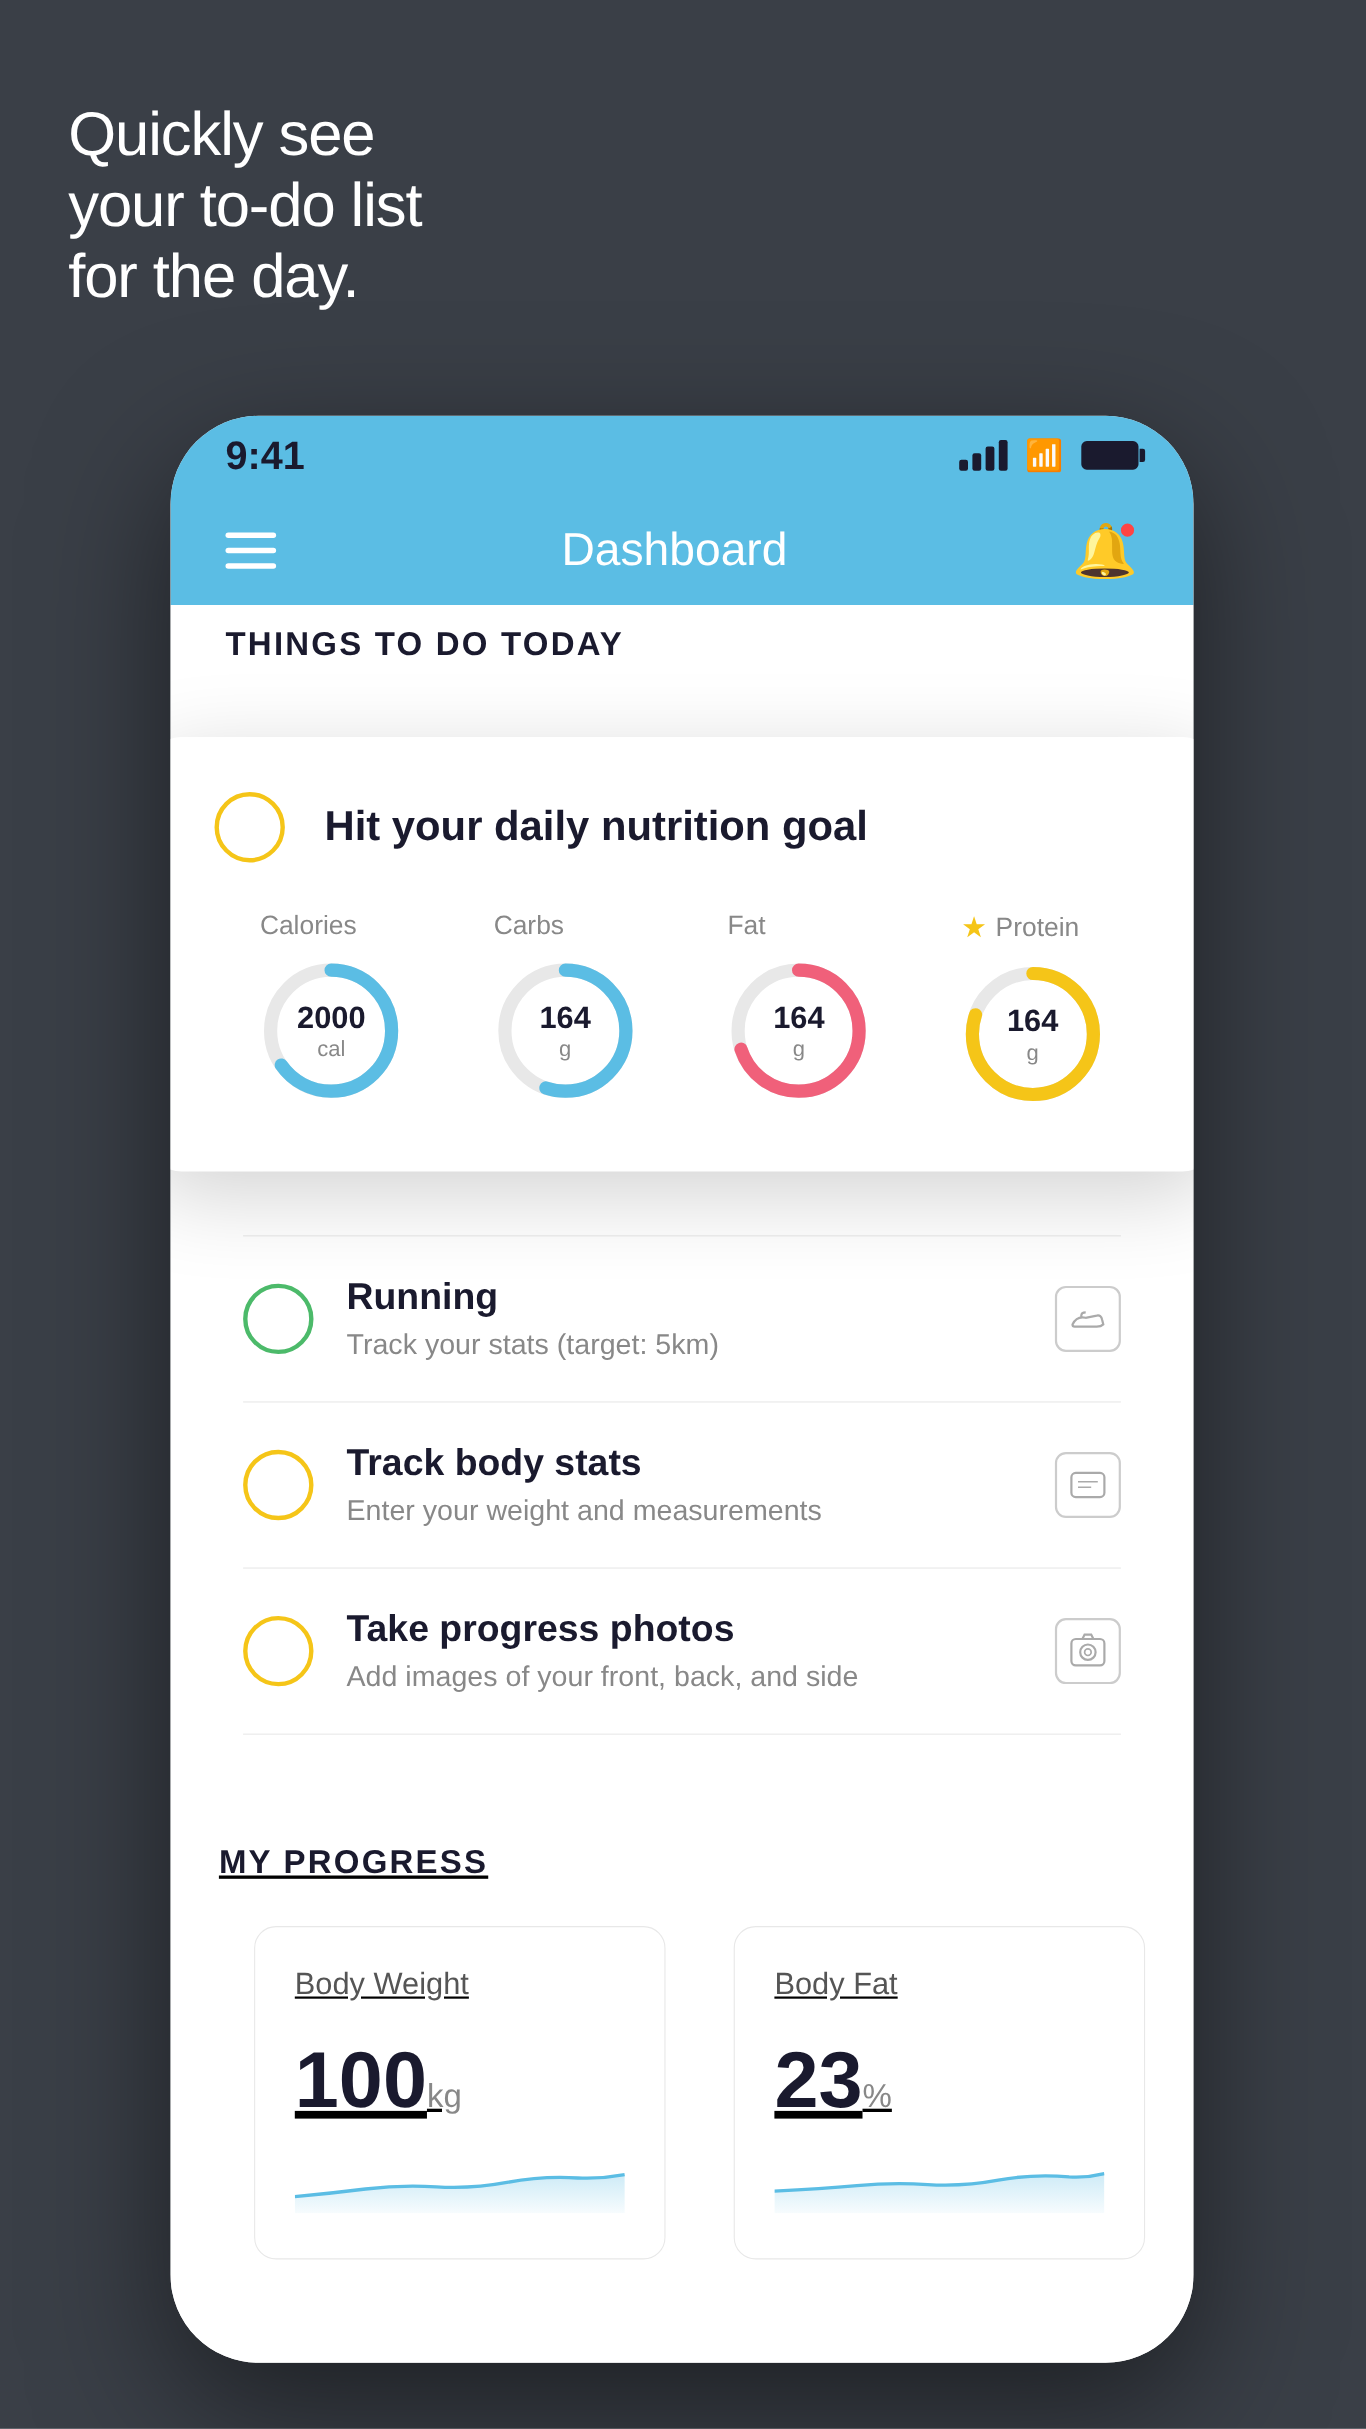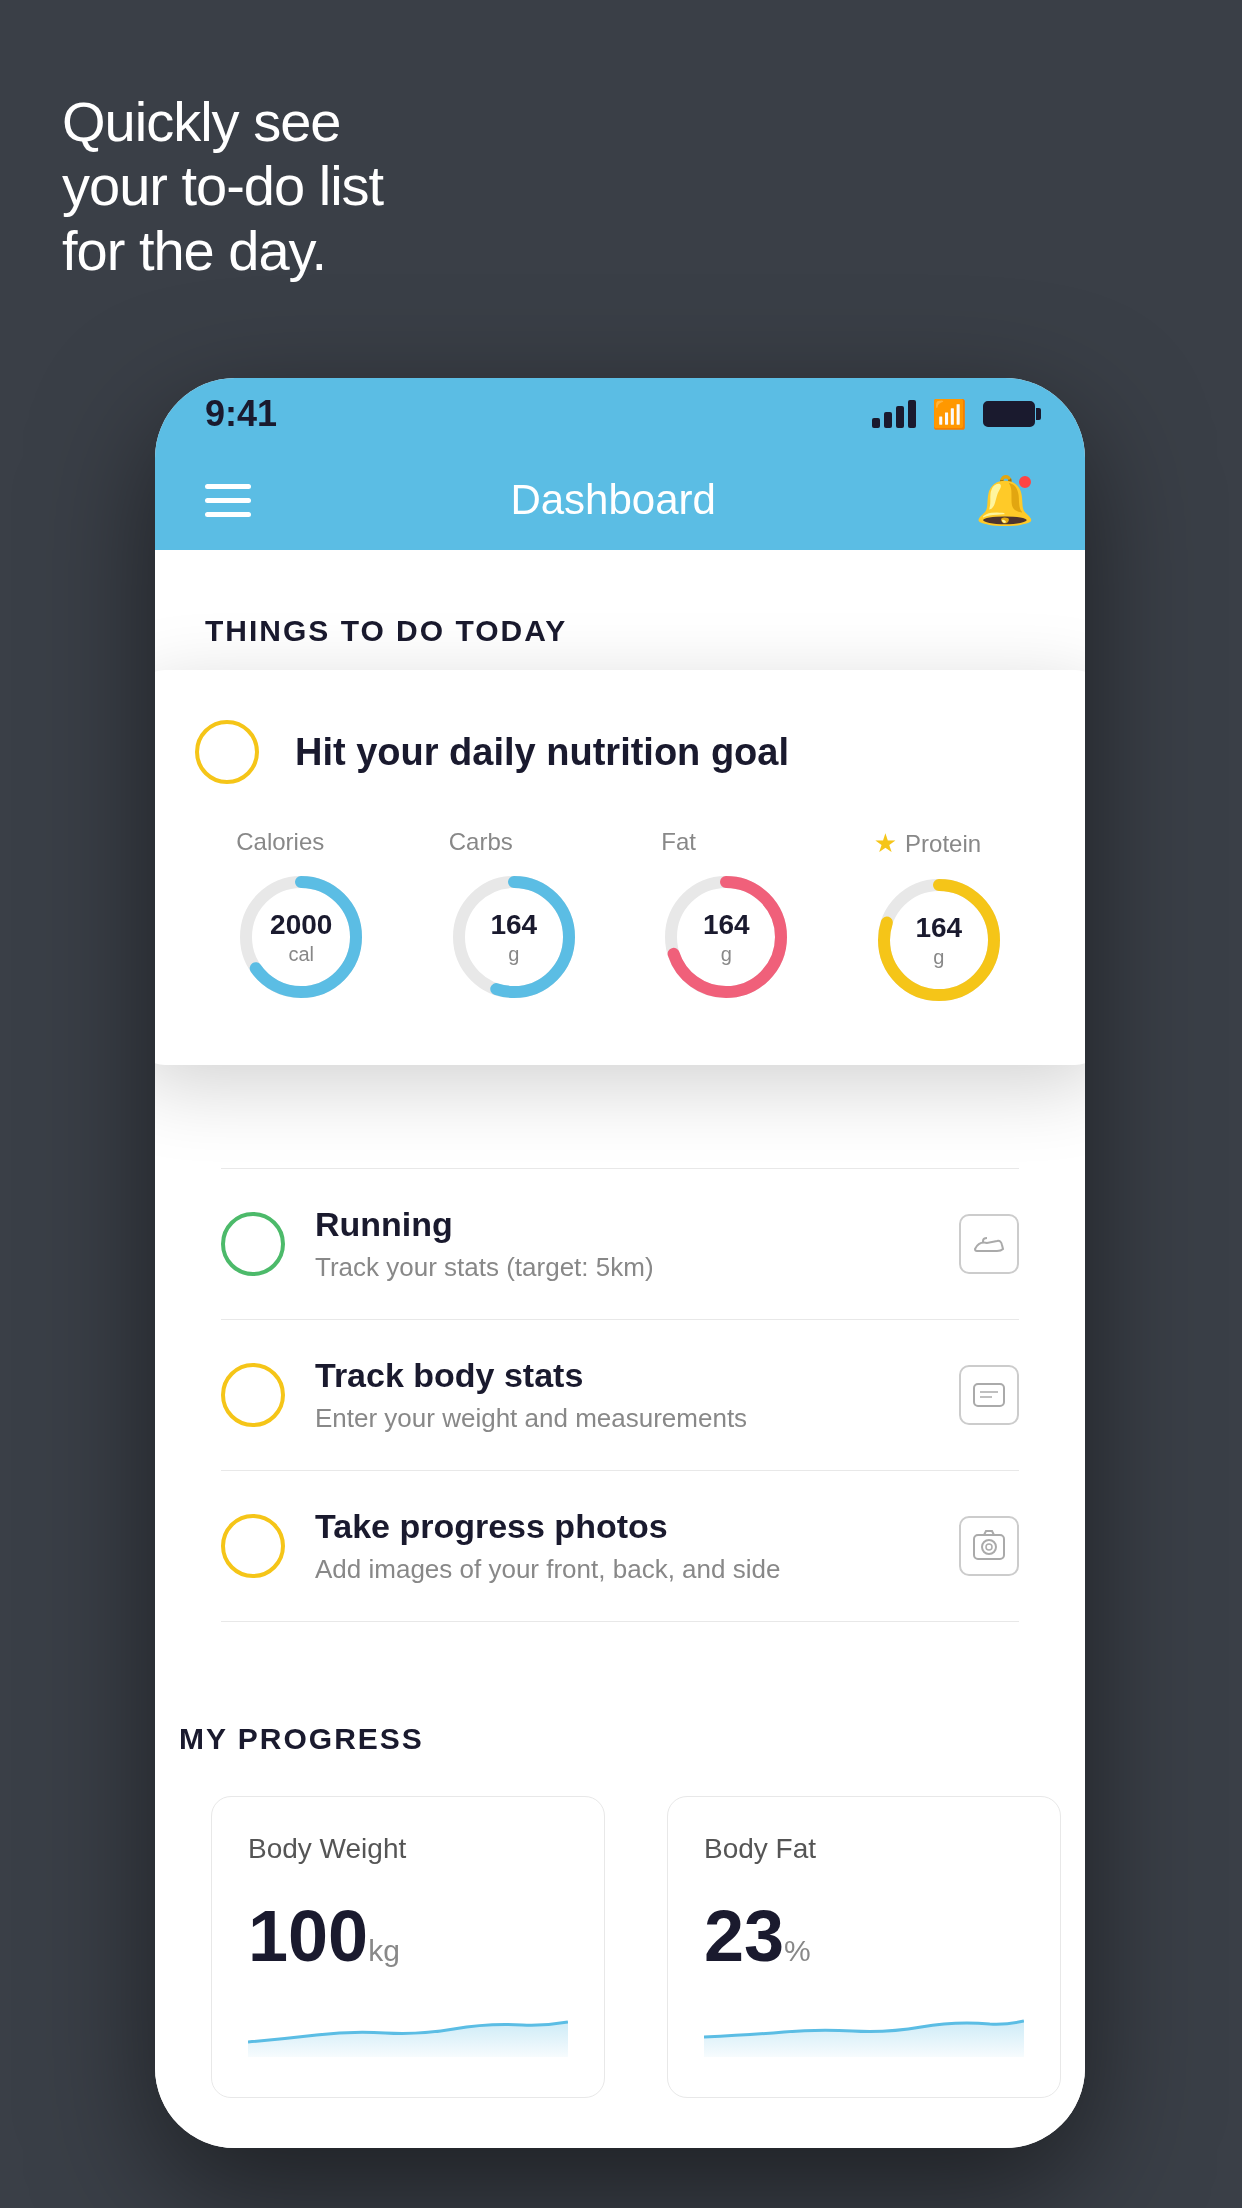--- a/index.html
+++ b/index.html
@@ -155,21 +155,21 @@
       height: calc(100% - 172px);
       overflow: hidden;
       position: relative;
     }
 
     .section-title {
       font-size: 30px;
       font-weight: 800;
       color: #1a1a2e;
       letter-spacing: 2px;
-      padding: 64px 50px 30px;
+      padding: 19px 50px 30px;
     }
 
     
     .todo-card {
       position: absolute;
       top: 120px;
       left: -20px;
       right: -20px;
       background: white;
       border-radius: 30px;
@@ -313,22 +313,23 @@
       border-radius: 10px;
       display: flex;
       align-items: center;
       justify-content: center;
       color: #aaa;
       font-size: 30px;
     }
 
     
     .progress-section {
-      padding: 60px 24px 50px;
+      padding: 60px 44px 50px;
       margin-top: 40px;
+      text-decoration: underline;
     }
 
     .progress-grid {
       display: grid;
       grid-template-columns: 1fr 1fr;
       gap: 30px;
       margin-top: 30px;
     }
 
     .progress-card {

